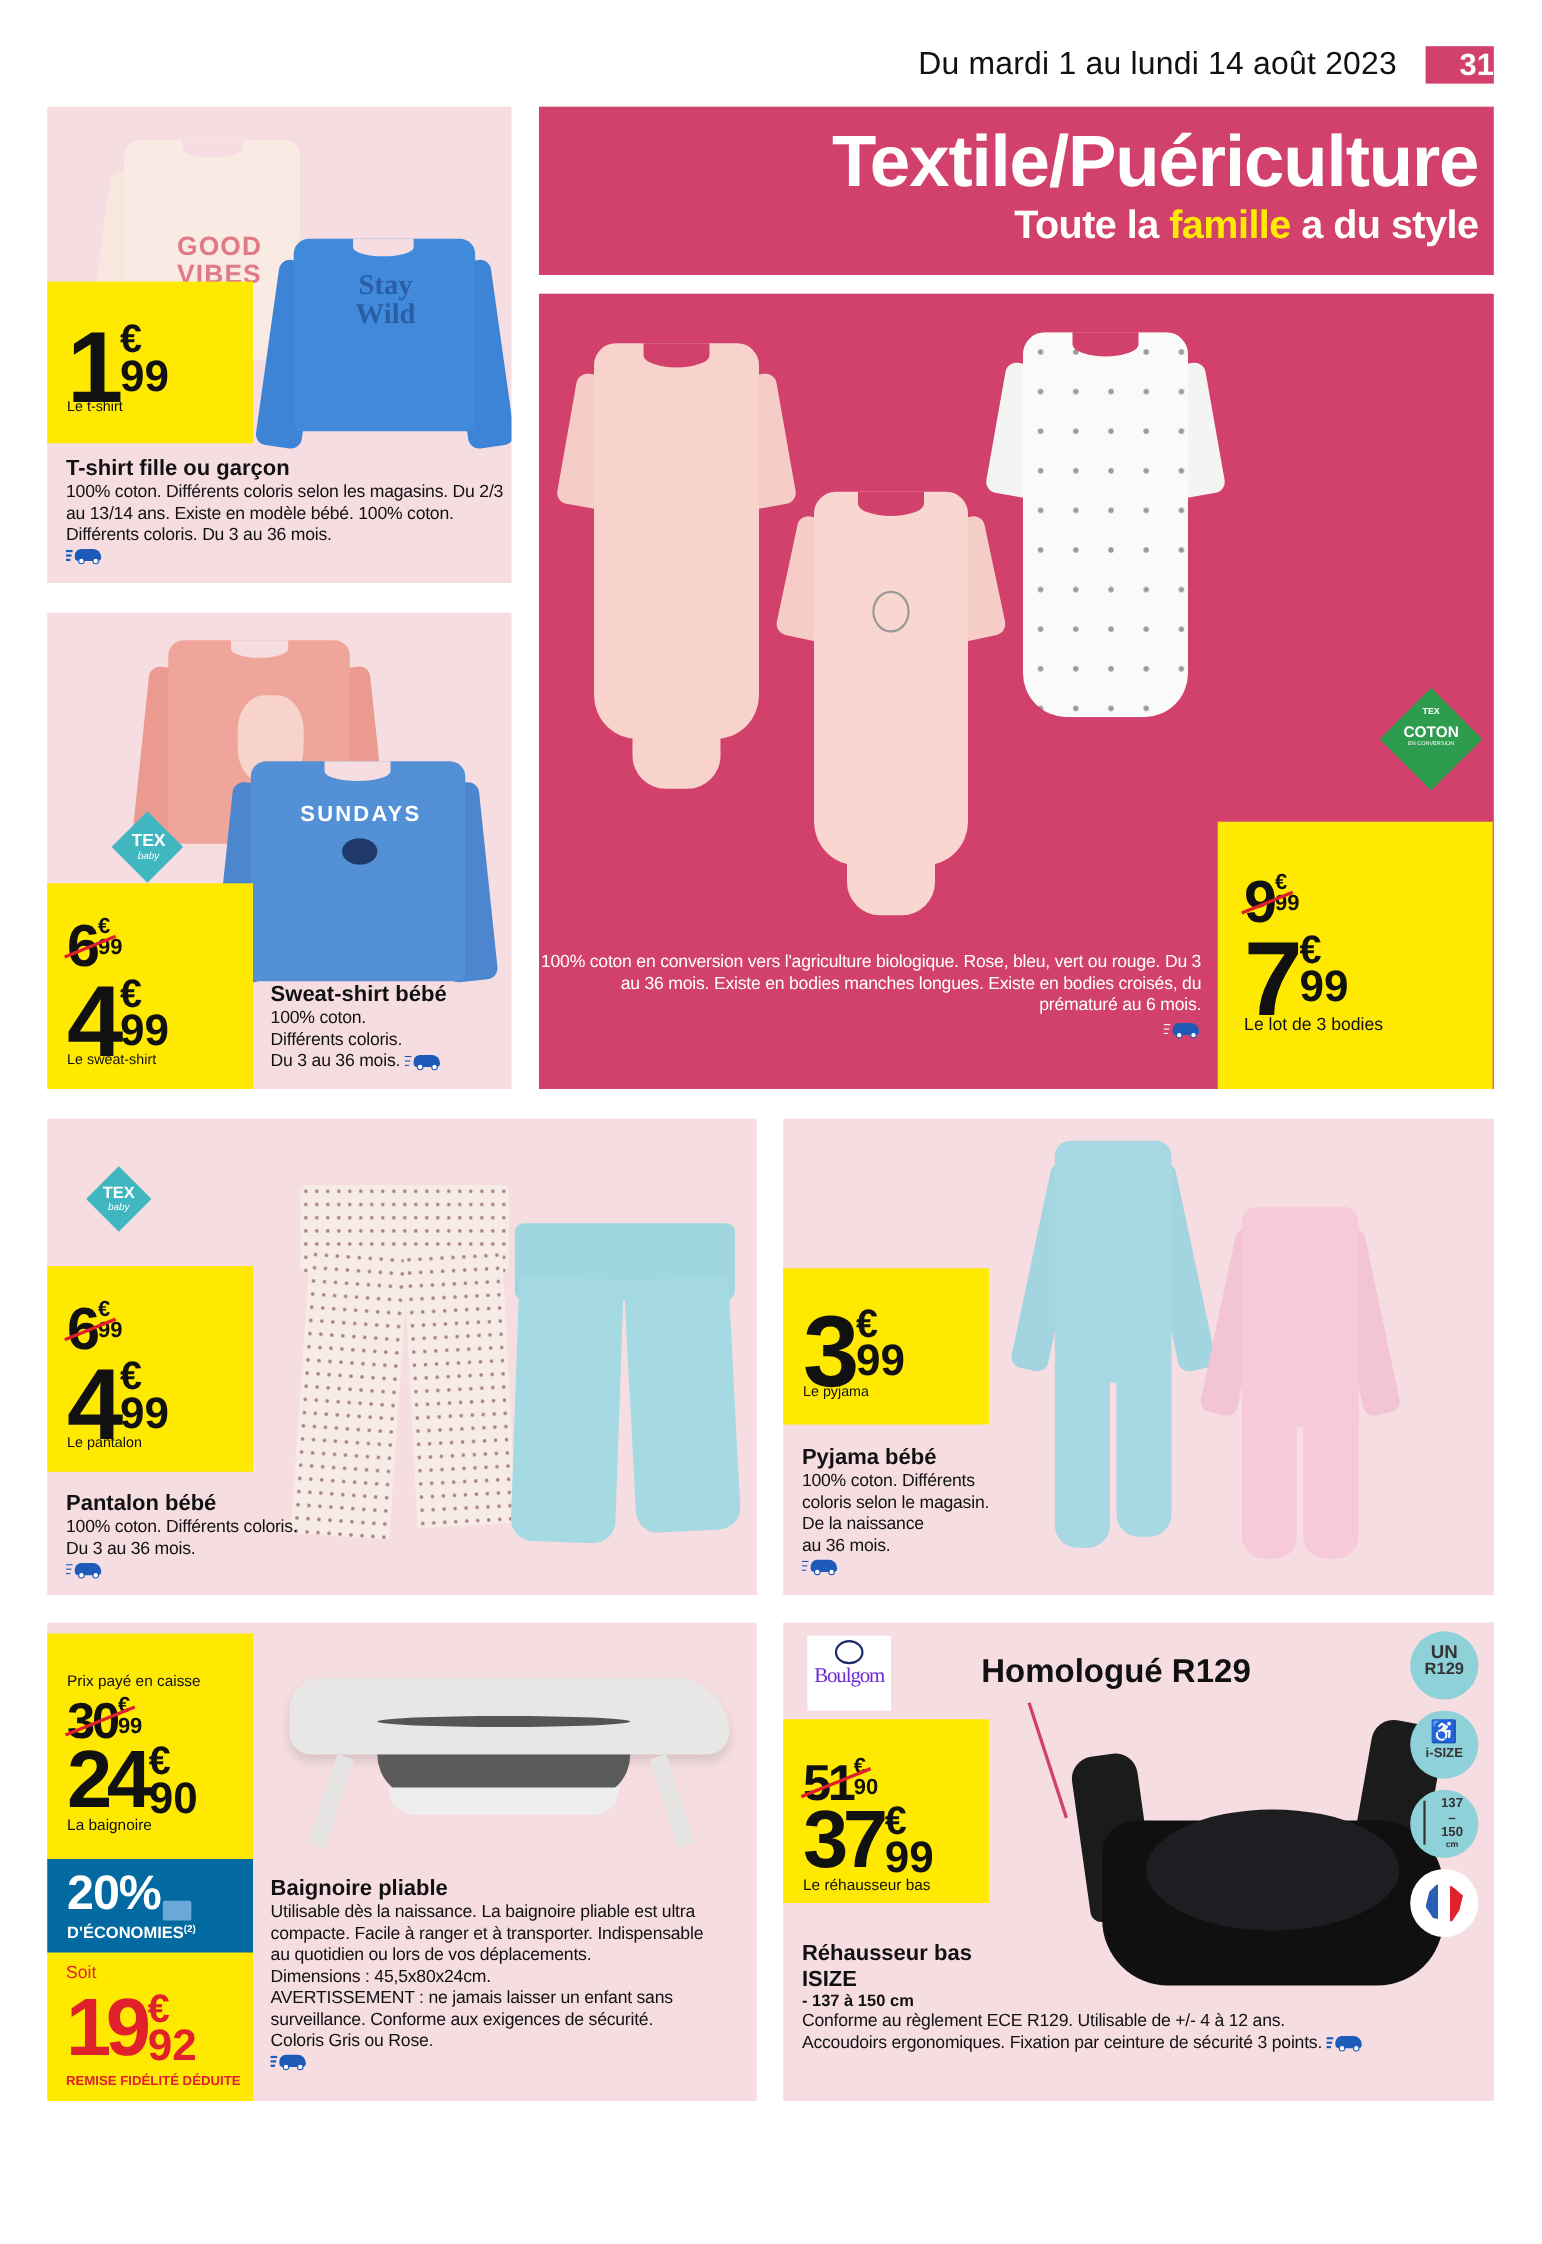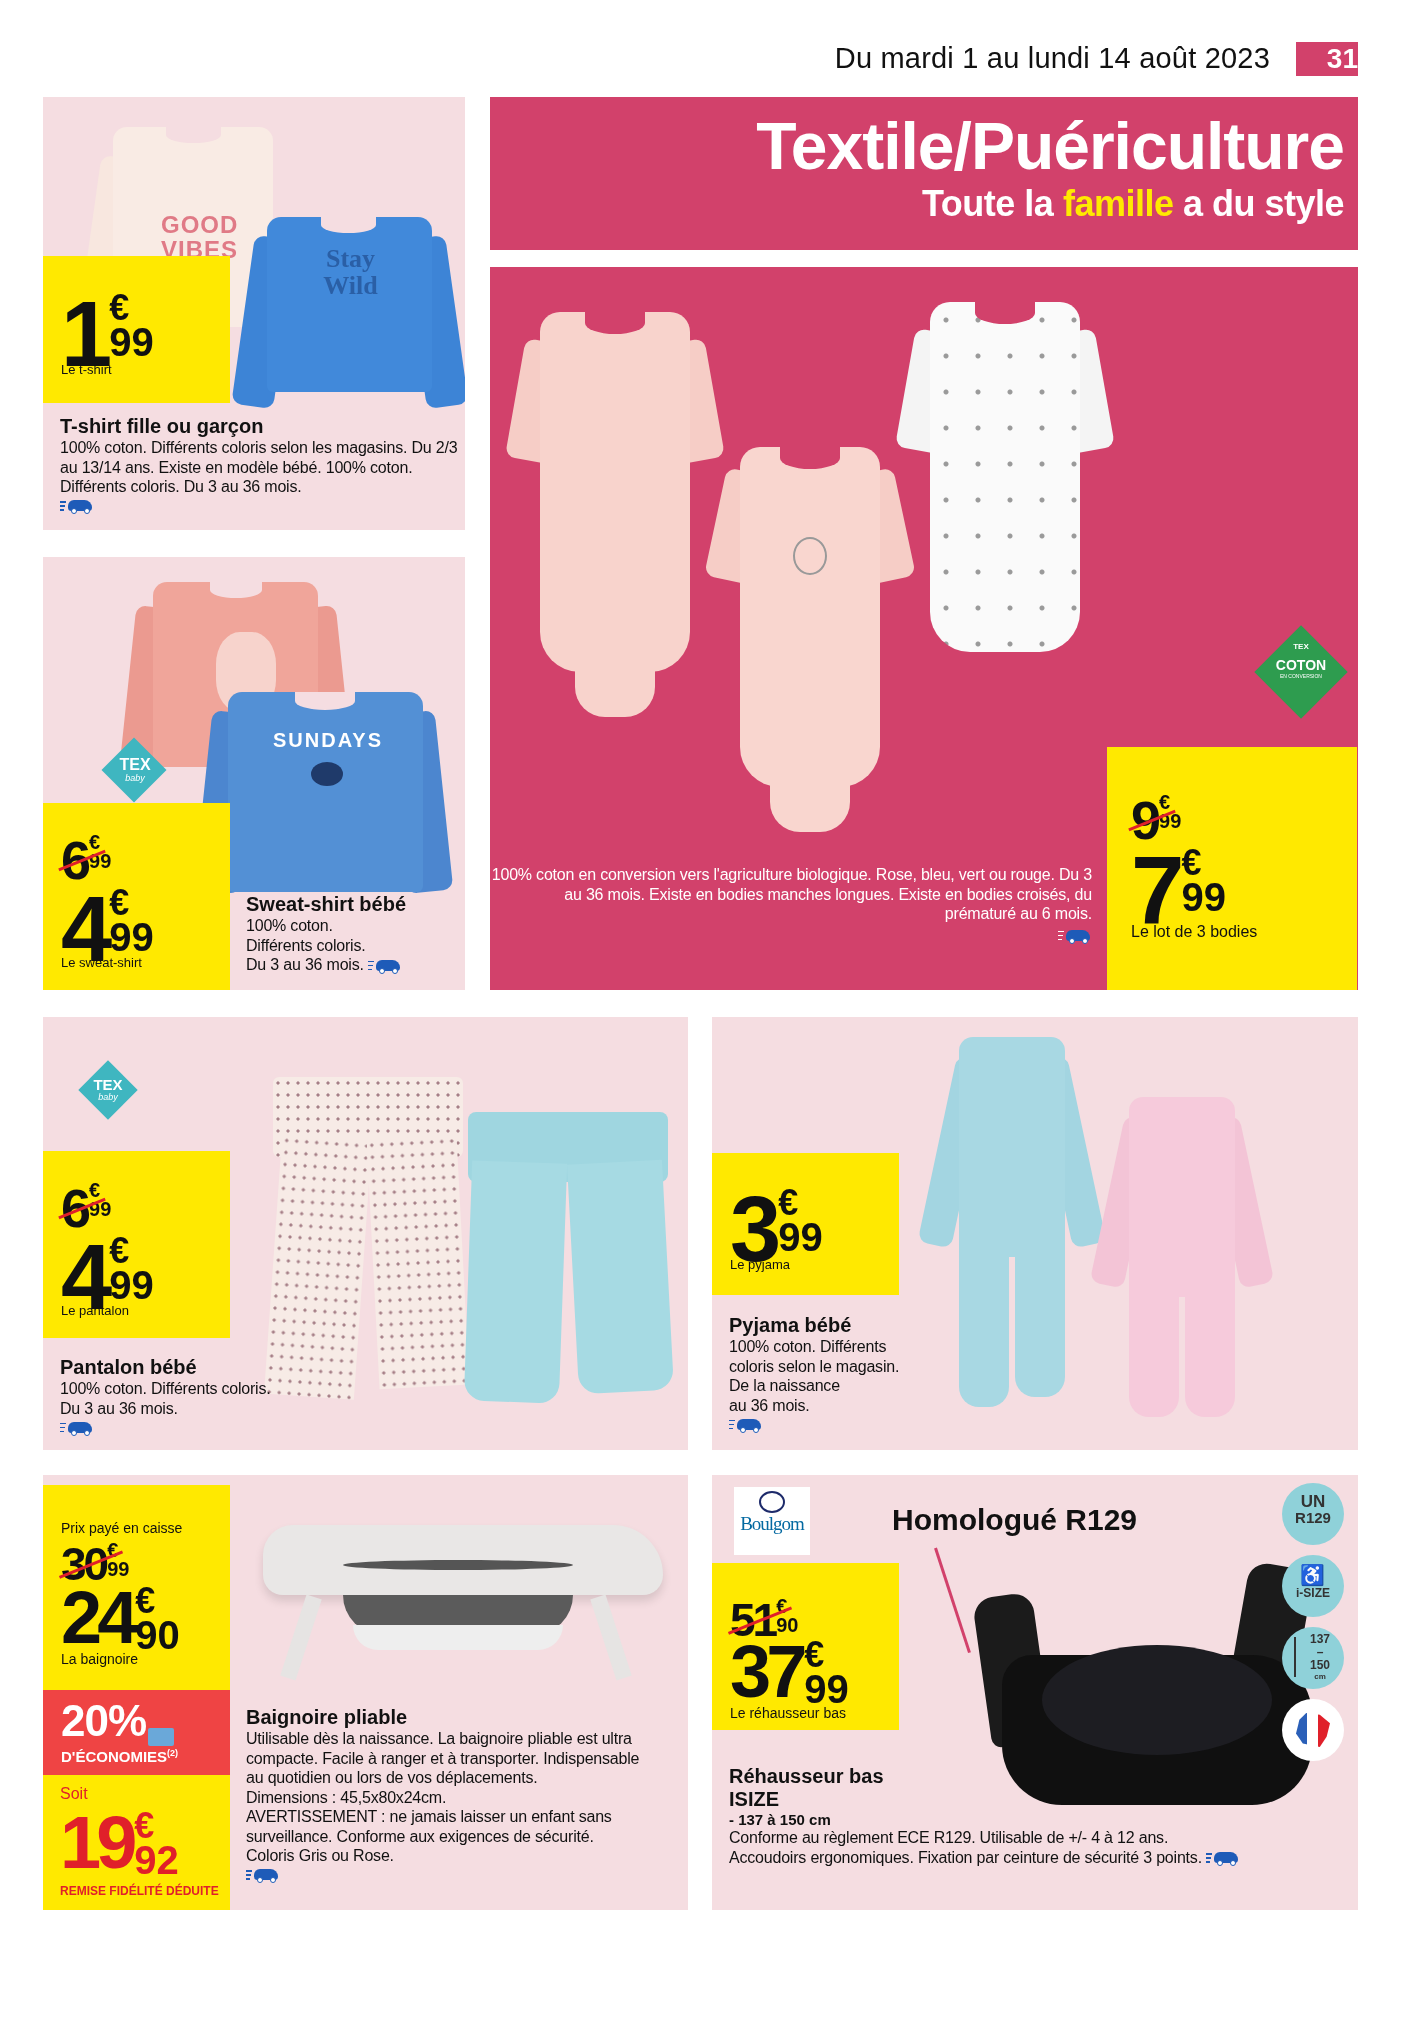--- a/index.html
+++ b/index.html
@@ -46,21 +46,21 @@
   .shirt { position: absolute; border-radius: 14px 14px 6px 6px; }
   .sleeve { position: absolute; border-radius: 10px; }
   .neck { position: absolute; border-radius: 0 0 50% 50%; }
   .graphic-text { position: absolute; font-weight: bold; text-align: center; line-height: 1.05; }
 
   .diamond { position: absolute; transform: rotate(45deg); }
   .diamond-inner { position: absolute; text-align: center; color: #fff; }
 
   .badge-circle { position: absolute; width: 62px; height: 62px; border-radius: 50%; background: #8fd1d9; text-align: center; color: #333; font-weight: bold; }
 
-  .savebox { position: absolute; background: #ef4444; color: #fff; }
+  .savebox { position: absolute; background: #0369a1; color: #fff; }
 </style>
 </head>
 <body>
 
 <div class="date">Du mardi 1 au lundi 14 août 2023</div>
 <div class="pagenum">31</div>
 
 <div class="pinkband" style="left:490px;top:97px;width:868px;height:153px;">
 </div>
 <div class="title">Textile/Puériculture</div>
@@ -294,21 +294,21 @@
   <div class="pdesc">AVERTISSEMENT : ne jamais laisser un enfant sans</div>
   <div class="pdesc">surveillance. Conforme aux exigences de sécurité.</div>
   <div class="pdesc">Coloris Gris ou Rose.</div>
   <span class="car"><i class="s1"></i><i class="s2"></i><i class="s3"></i><i class="body"></i><i class="w1"></i><i class="w2"></i></span>
 </div>
 
 <div class="card" style="left:712px;top:1475px;width:646px;height:435px;">
 
   <div class="abs" style="left:22px;top:12px;width:76px;height:68px;background:#fff;text-align:center;">
     <div style="margin:4px auto 0;width:26px;height:22px;border:2px solid #1d2a6a;border-radius:50%;"></div>
-    <div style="font-family:'Liberation Serif',serif;font-size:19px;color:#0369a1;letter-spacing:-1px;">Boulgom</div>
+    <div style="font-family:'Liberation Serif',serif;font-size:19px;color:#6d28d9;letter-spacing:-1px;">Boulgom</div>
   </div>
   <div class="abs" style="left:180px;top:28px;font-size:30px;font-weight:bold;color:#111;">Homologué R129</div>
 
   <div class="abs" style="left:270px;top:90px;width:340px;height:250px;">
     <div class="abs" style="left:0;top:30px;width:60px;height:150px;background:#1b1b1b;border-radius:20px 20px 10px 10px;transform:rotate(-8deg);"></div>
     <div class="abs" style="left:255px;top:0;width:65px;height:150px;background:#1b1b1b;border-radius:20px 20px 10px 10px;transform:rotate(10deg);"></div>
     <div class="abs" style="left:20px;top:90px;width:310px;height:150px;background:#101010;border-radius:30px 60px 60px 60px;"></div>
     <div class="abs" style="left:60px;top:80px;width:230px;height:110px;background:#1d1d22;border-radius:50%;"></div>
   </div>
   <div class="abs" style="left:222px;top:73px;width:3px;height:110px;background:#d2416b;transform:rotate(-18deg);transform-origin:top;"></div>

